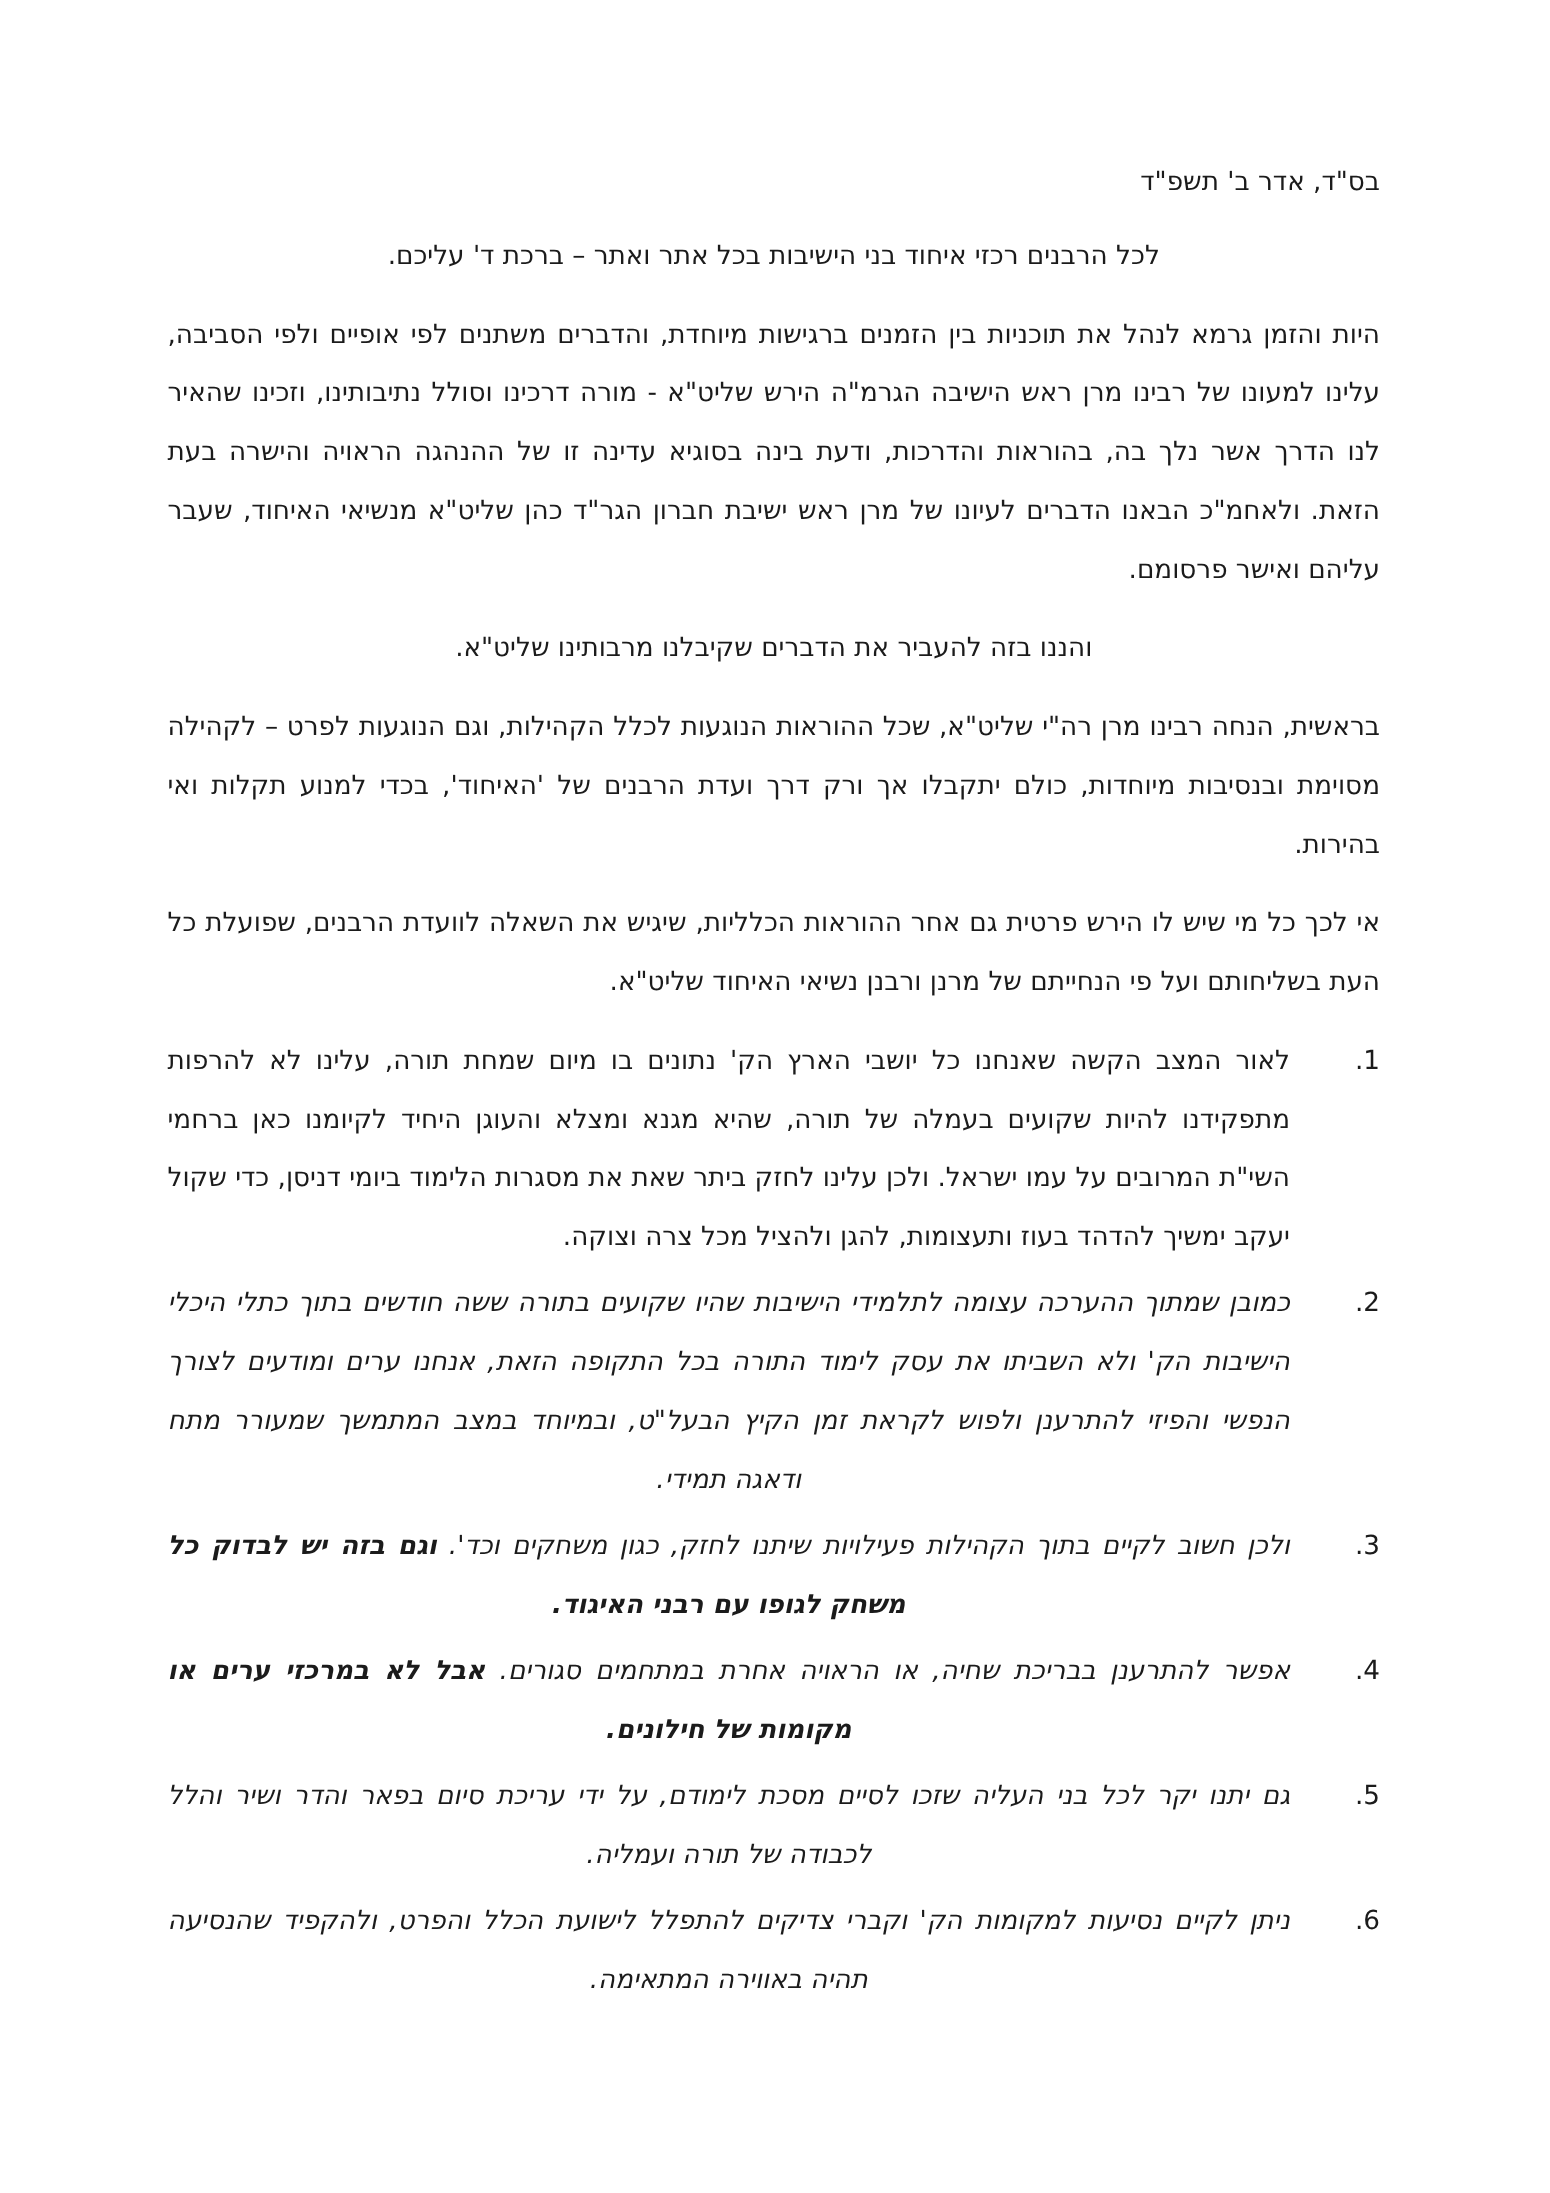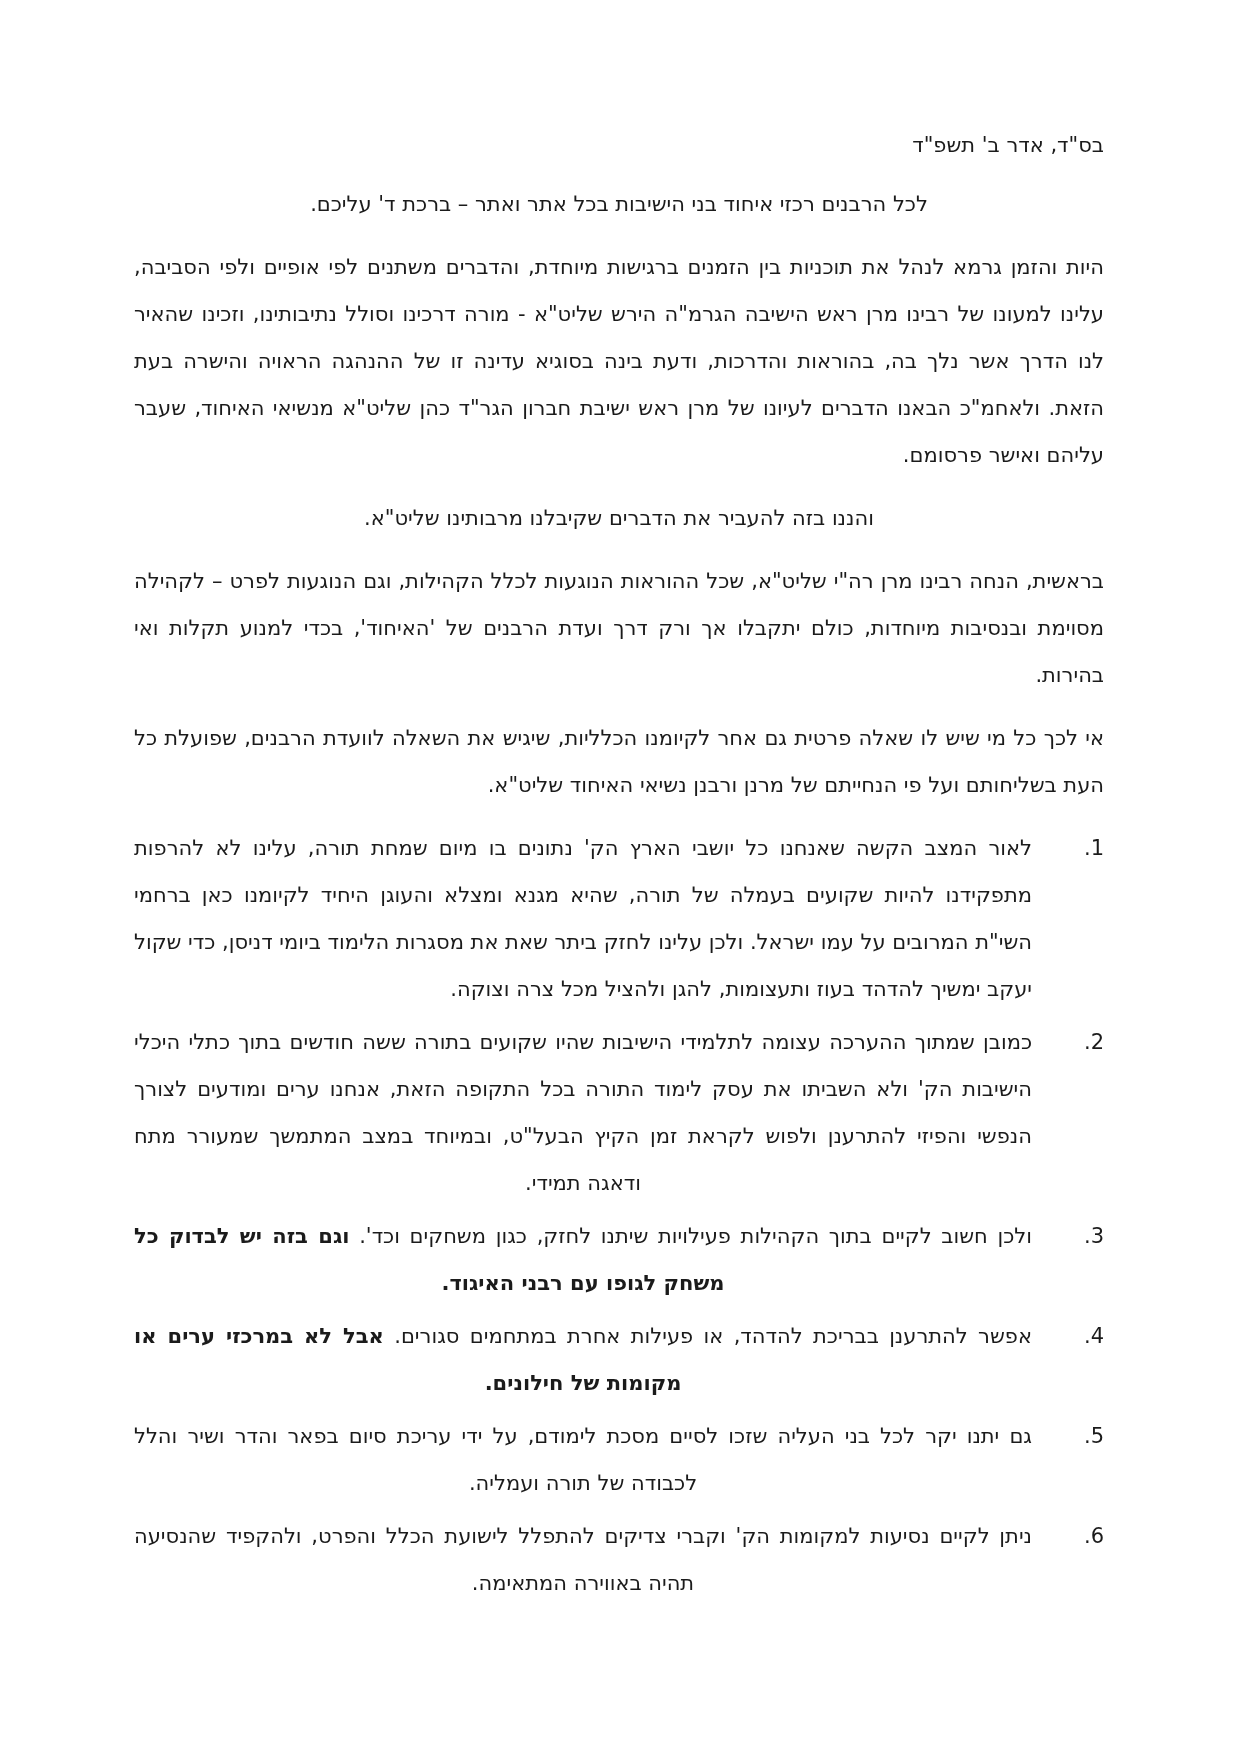--- a/index.html
+++ b/index.html
@@ -19,60 +19,60 @@
     text-align:justify;
   }
   .date-line{margin:0 0 12px 0;text-align:right;}
   .salutation{margin:0 0 16px 0;text-align:center;}
   .par{margin:0 0 16px 0;text-align:justify;}
   .short-par{margin:0 0 16px 0;text-align:center;}
   .list{margin-top:6px;}
   .li{display:flex;margin:0 0 6px 0;}
   .li-num{flex:0 0 72px;text-align:right;}
   .li-text{flex:1 1 auto;text-align:justify;}
-  .li-text.center-last{text-align-last:center;}
+  .li-text.center-last{text-align-last:center;font-style:italic;}
   .em{font-weight:700;}
 </style>
 </head>
 <body>
 
 <div class="page">
 
   <p class="date-line">בס"ד, אדר ב' תשפ"ד</p>
 
   <p class="salutation">לכל הרבנים רכזי איחוד בני הישיבות בכל אתר ואתר – ברכת ד' עליכם.</p>
 
   <p class="par">היות והזמן גרמא לנהל את תוכניות בין הזמנים ברגישות מיוחדת, והדברים משתנים לפי אופיים ולפי הסביבה, עלינו למעונו של רבינו מרן ראש הישיבה הגרמ"ה הירש שליט"א - מורה דרכינו וסולל נתיבותינו, וזכינו שהאיר לנו הדרך אשר נלך בה, בהוראות והדרכות, ודעת בינה בסוגיא עדינה זו של ההנהגה הראויה והישרה בעת הזאת. ולאחמ"כ הבאנו הדברים לעיונו של מרן ראש ישיבת חברון הגר"ד כהן שליט"א מנשיאי האיחוד, שעבר עליהם ואישר פרסומם.</p>
 
   <p class="short-par">והננו בזה להעביר את הדברים שקיבלנו מרבותינו שליט"א.</p>
 
   <p class="par">בראשית, הנחה רבינו מרן רה"י שליט"א, שכל ההוראות הנוגעות לכלל הקהילות, וגם הנוגעות לפרט – לקהילה מסוימת ובנסיבות מיוחדות, כולם יתקבלו אך ורק דרך ועדת הרבנים של 'האיחוד', בכדי למנוע תקלות ואי בהירות.</p>
 
-  <p class="par">אי לכך כל מי שיש לו שאלה פרטית גם אחר לקיומנו הכלליות, שיגיש את השאלה לוועדת הרבנים, שפועלת כל העת בשליחותם ועל פי הנחייתם של מרנן ורבנן נשיאי האיחוד שליט"א.</p>
+  <p class="par">אי לכך כל מי שיש לו הירש פרטית גם אחר ההוראות הכלליות, שיגיש את השאלה לוועדת הרבנים, שפועלת כל העת בשליחותם ועל פי הנחייתם של מרנן ורבנן נשיאי האיחוד שליט"א.</p>
 
   <div class="list">
 
     <div class="li">
       <span class="li-num">1.</span>
       <div class="li-text"><span>לאור המצב הקשה שאנחנו כל יושבי הארץ הק' נתונים בו מיום שמחת תורה, עלינו לא להרפות מתפקידנו להיות שקועים בעמלה של תורה, שהיא מגנא ומצלא והעוגן היחיד לקיומנו כאן ברחמי השי"ת המרובים על עמו ישראל. ולכן עלינו לחזק ביתר שאת את מסגרות הלימוד ביומי דניסן, כדי שקול יעקב ימשיך להדהד בעוז ותעצומות, להגן ולהציל מכל צרה וצוקה.</span><span class="em"></span></div>
     </div>
 
     <div class="li">
       <span class="li-num">2.</span>
       <div class="li-text center-last"><span>כמובן שמתוך ההערכה עצומה לתלמידי הישיבות שהיו שקועים בתורה ששה חודשים בתוך כתלי היכלי הישיבות הק' ולא השביתו את עסק לימוד התורה בכל התקופה הזאת, אנחנו ערים ומודעים לצורך הנפשי והפיזי להתרענן ולפוש לקראת זמן הקיץ הבעל"ט, ובמיוחד במצב המתמשך שמעורר מתח ודאגה תמידי.</span><span class="em"></span></div>
     </div>
 
     <div class="li">
       <span class="li-num">3.</span>
       <div class="li-text center-last"><span>ולכן חשוב לקיים בתוך הקהילות פעילויות שיתנו לחזק, כגון משחקים וכד'.  </span><span class="em">וגם בזה יש לבדוק כל משחק לגופו עם רבני האיגוד.</span></div>
     </div>
 
     <div class="li">
       <span class="li-num">4.</span>
-      <div class="li-text center-last"><span>אפשר להתרענן בבריכת להדהד, או פעילות אחרת במתחמים סגורים.  </span><span class="em">אבל לא במרכזי ערים או מקומות של חילונים.</span></div>
+      <div class="li-text center-last"><span>אפשר להתרענן בבריכת שחיה, או הראויה אחרת במתחמים סגורים.  </span><span class="em">אבל לא במרכזי ערים או מקומות של חילונים.</span></div>
     </div>
 
     <div class="li">
       <span class="li-num">5.</span>
       <div class="li-text center-last"><span>גם יתנו יקר לכל בני העליה שזכו לסיים מסכת לימודם, על ידי עריכת סיום בפאר והדר ושיר והלל לכבודה של תורה ועמליה.</span><span class="em"></span></div>
     </div>
 
     <div class="li">
       <span class="li-num">6.</span>
       <div class="li-text center-last"><span>ניתן לקיים נסיעות למקומות הק' וקברי צדיקים להתפלל לישועת הכלל והפרט, ולהקפיד שהנסיעה תהיה באווירה המתאימה.</span><span class="em"></span></div>

